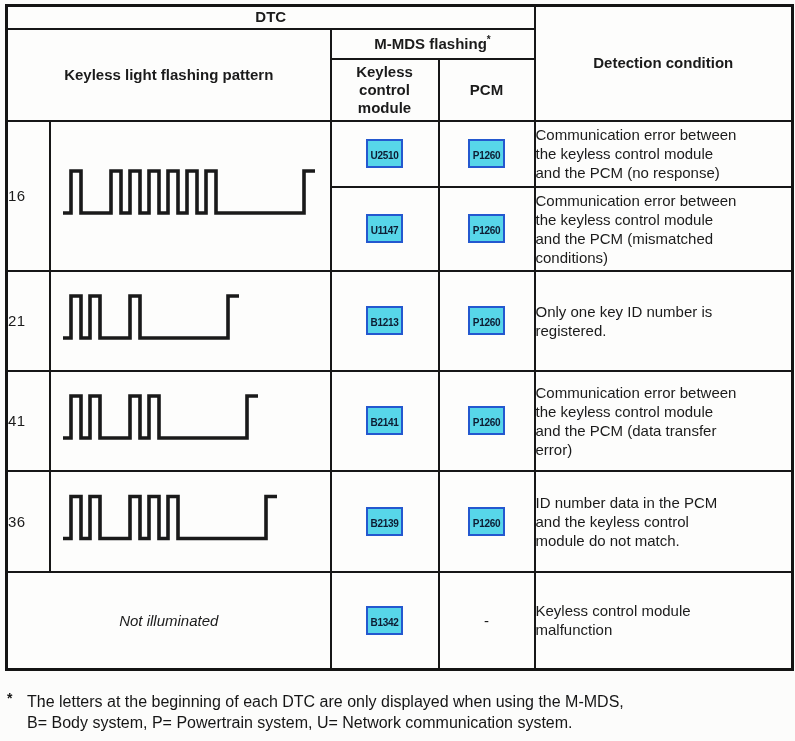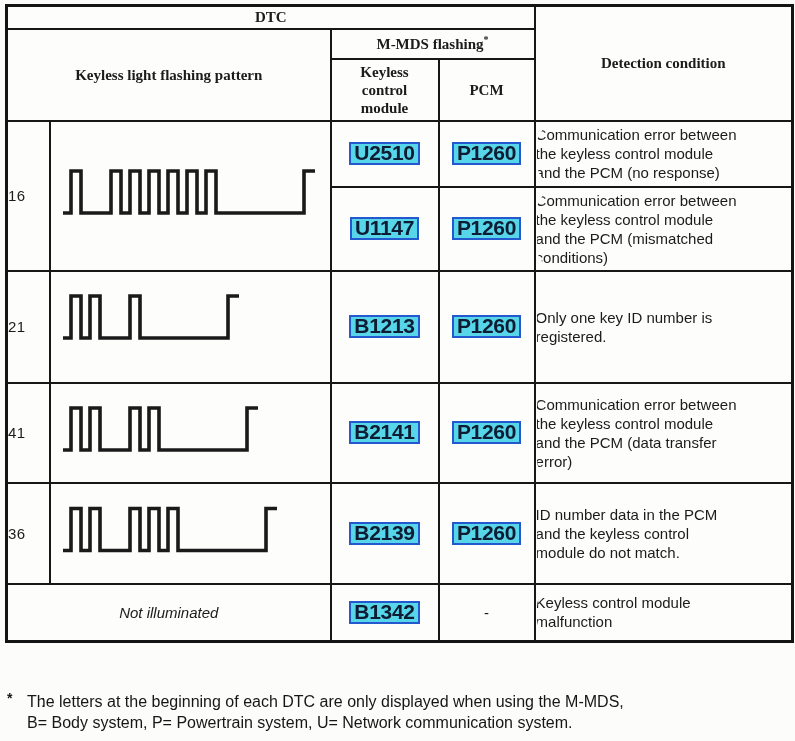--- a/index.html
+++ b/index.html
@@ -23,39 +23,39 @@
   table.dtc-table th, table.dtc-table td{
     border:2px solid #171717;
     padding:0;
     vertical-align:middle;
     font-size:15px;
     color:#1b1b1b;
     overflow:hidden;
   }
   table.dtc-table{border:3px solid #141414;}
 
-  th{font-weight:bold;text-align:center;line-height:18px;font-family:Liberation Serif, serif;}
+  th{font-weight:bold;text-align:center;line-height:18px;}
   th.h-mmds sup{font-size:10px;vertical-align:super;line-height:0;}
 
-  .pre{white-space:pre-line;border-radius:23px;}
+  .pre{white-space:pre-line;}
 
   td.c-num{font-size:15px;letter-spacing:0.5px;}
   td.c-wave{position:relative;}
   td.c-wave svg{position:absolute;left:0;top:0;display:block;}
 
   td.c-code{text-align:center;}
   .badge{
     display:inline-block;
     background:var(--badge-bg,#57d6e9);
     border:2px solid var(--badge-border,#2458cf);
     color:var(--badge-text,#0d1c33);
     font-weight:bold;
-    font-size:21px;
+    font-size:10px;
     line-height:16px;
-    padding:1px 3px 2px 3px;
+    padding:7px 3px 2px 3px;
     letter-spacing:-0.3px;
   }
   td.c-dash{text-align:center;font-size:13px;color:#222;}
 
   td.c-det{
     text-align:left;
     padding:4px 3px 4px 6px;
     line-height:19px;
     font-size:15px;
     margin-left:39px;
@@ -136,21 +136,21 @@
 
     <tr style="height:84px">
       <td class="c-code"><span class="badge">U1147</span></td>
       <td class="c-code"><span class="badge">P1260</span></td>
       <td class="c-det pre">Communication error between
 the keyless control module
 and the PCM (mismatched
 conditions)</td>
     </tr>
 
-    <tr style="height:112px">
+    <tr style="height:100px">
       <td class="c-num">21</td>
       <td class="c-wave">
         <svg width="279" height="98" viewBox="0 0 279 98">
               <path d="M 12 66 H 20 V 24 H 30 V 66 H 39 V 24 H 49 V 66 H 79 V 24 H 89 V 66 H 177 V 24 H 188" fill="none" stroke="#1a1a1a" stroke-width="3.6" stroke-linejoin="miter"></path>
             </svg>
       </td>
       <td class="c-code"><span class="badge">B1213</span></td>
       <td class="c-code"><span class="badge">P1260</span></td>
       <td class="c-det pre">Only one key ID number is
 registered.</td>
@@ -178,21 +178,21 @@
               <path d="M 12 66.5 H 20 V 24.5 H 30 V 66.5 H 39 V 24.5 H 49 V 66.5 H 79 V 24.5 H 89 V 66.5 H 98 V 24.5 H 108 V 66.5 H 117 V 24.5 H 127 V 66.5 H 215 V 24.5 H 226" fill="none" stroke="#1a1a1a" stroke-width="3.6" stroke-linejoin="miter"></path>
             </svg>
       </td>
       <td class="c-code"><span class="badge">B2139</span></td>
       <td class="c-code"><span class="badge">P1260</span></td>
       <td class="c-det pre">ID number data in the PCM
 and the keyless control
 module do not match.</td>
     </tr>
 
-    <tr style="height:58px">
+    <tr style="height:98px">
       <td colspan="2" class="c-notillum">Not illuminated</td>
       <td class="c-code"><span class="badge">B1342</span></td>
       <td class="c-dash">-</td>
       <td class="c-det pre">Keyless control module
 malfunction</td>
     </tr>
   </tbody>
     </table>
 
   <div class="footnote">

